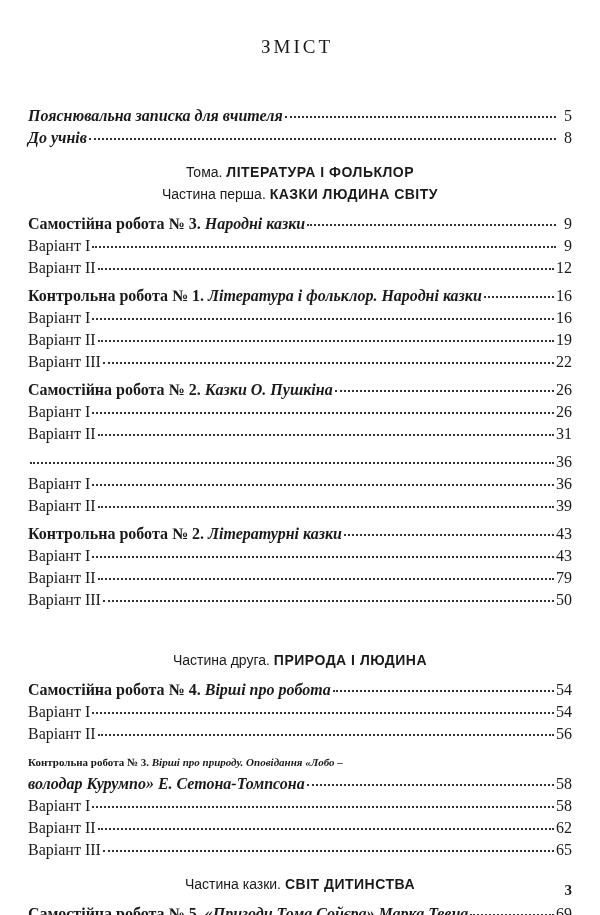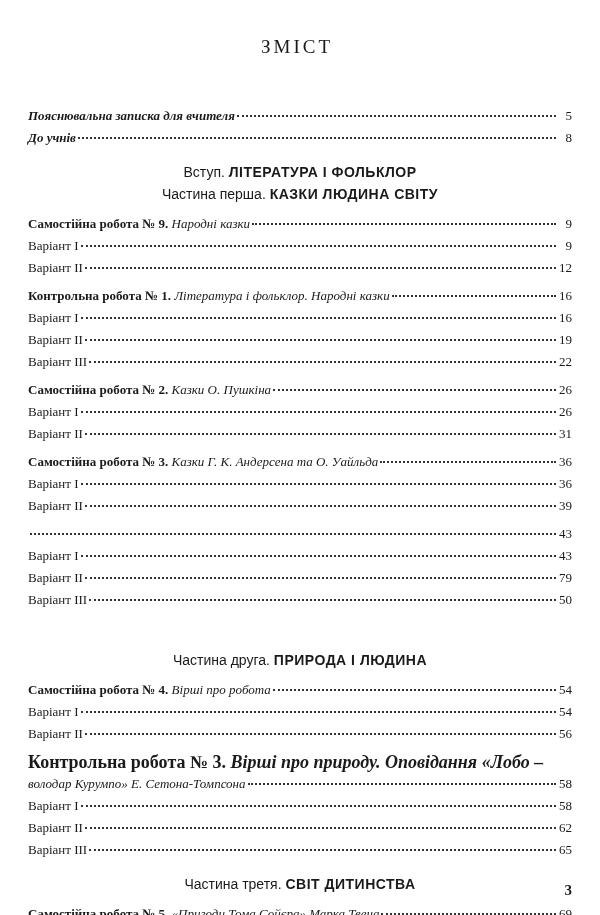--- a/index.html
+++ b/index.html
@@ -9,37 +9,37 @@
       font-family: "DejaVu Serif", "Liberation Serif", serif;
     }
     .page-title {
       position: absolute; top: 36px; left: 0; width: 594px;
       text-align: center; font-size: 19px; letter-spacing: 3px;
       font-family: "Liberation Serif", serif; font-weight: normal;
     }
     .toc { position: absolute; left: 28px; width: 544px; }
     .row {
       display: flex; align-items: baseline; height: 22px;
-      font-size: 13px; line-height: 22px;
+      font-size: 16px; line-height: 22px;
       font-family: "Liberation Serif", serif;
       white-space: nowrap;
     }
     .row .label { flex: 0 0 auto; }
     .row .label .b { font-weight: bold; }
     .row .label .i { font-style: italic; font-weight: bold; }
     .row .label .it { font-style: italic; }
     .row .dots {
       flex: 1 1 auto; overflow: hidden; margin: 0 2px;
       border-bottom: 2px dotted #333; height: 0; position: relative; top: -3px;
     }
     .row .page { flex: 0 0 auto; text-align: right; min-width: 14px; }
     .row.head .label { font-weight: bold; }
-    .row.head .label .it { font-weight: normal; font-style: italic; }
+    .row.head .label .it { font-weight: bold; font-style: italic; }
     .wrap-first {
-      font-size: 18px; line-height: 22px; height: 22px;
+      font-size: 11px; line-height: 22px; height: 22px;
       font-family: "Liberation Serif", serif; white-space: nowrap;
     }
     .section {
       text-align: center; font-family: "Liberation Sans", sans-serif;
       font-size: 14px; line-height: 22px;
     }
     .section .caps { font-weight: bold; letter-spacing: 0.5px; }
     .page-number {
       position: absolute; right: 28px; top: 882px;
       font-family: "Liberation Serif", serif; font-weight: bold; font-size: 15px;
@@ -59,26 +59,26 @@
       </div>
       <div class="row">
         <span class="label"><span class="i">До учнів</span></span>
         <span class="dots"></span>
         <span class="page">8</span>
       </div>
     </div>
   <div id="sections">
       <div style="margin-top: 12px;">
         <div style="margin-bottom: 8px;">
-          <div class="section"><span>Вступ.</span> <span class="caps">ЛІТЕРАТУРА І ФОЛЬКЛОР</span></div>
+          <div class="section"><span>Тома.</span> <span class="caps">ЛІТЕРАТУРА І ФОЛЬКЛОР</span></div>
           <div class="section"><span>Частина перша.</span> <span class="caps">КАЗКИ ЛЮДИНА СВІТУ</span></div>
         </div>
         <div>
           <div class="row head">
-            <span class="label"><span class="b">Самостійна робота № 9.</span> <span class="it">Народні казки</span></span>
+            <span class="label"><span class="b">Самостійна робота № 3.</span> <span class="it">Народні казки</span></span>
             <span class="dots"></span>
             <span class="page">9</span>
           </div>
           <div class="row">
             <span class="label"><span>Варіант I</span></span>
             <span class="dots"></span>
             <span class="page">9</span>
           </div>
           <div class="row">
             <span class="label"><span>Варіант II</span></span>
@@ -120,37 +120,37 @@
             <span class="page">26</span>
           </div>
           <div class="row">
             <span class="label"><span>Варіант II</span></span>
             <span class="dots"></span>
             <span class="page">31</span>
           </div>
         </div>
         <div style="margin-top: 6px;">
           <div class="row head">
-            <span class="label"><span class="b">Самостійна робота № 3.</span> <span class="it">Казки Г. К. Андерсена та О. Уайльда</span></span>
             <span class="dots"></span>
             <span class="page">36</span>
           </div>
           <div class="row">
             <span class="label"><span>Варіант I</span></span>
             <span class="dots"></span>
             <span class="page">36</span>
           </div>
           <div class="row">
             <span class="label"><span>Варіант II</span></span>
             <span class="dots"></span>
             <span class="page">39</span>
           </div>
         </div>
         <div style="margin-top: 6px;">
           <div class="row head">
+            <span class="label"><span class="b">Контрольна робота № 2.</span> <span class="it">Літературні казки</span></span>
             <span class="dots"></span>
             <span class="page">43</span>
           </div>
           <div class="row">
             <span class="label"><span>Варіант I</span></span>
             <span class="dots"></span>
             <span class="page">43</span>
           </div>
           <div class="row">
             <span class="label"><span>Варіант II</span></span>
@@ -204,21 +204,21 @@
           </div>
           <div class="row">
             <span class="label"><span>Варіант III</span></span>
             <span class="dots"></span>
             <span class="page">65</span>
           </div>
         </div>
       </div>
       <div style="margin-top: 12px;">
         <div style="margin-bottom: 8px;">
-          <div class="section"><span>Частина третя.</span> <span class="caps">СВІТ ДИТИНСТВА</span></div>
+          <div class="section"><span>Частина казки.</span> <span class="caps">СВІТ ДИТИНСТВА</span></div>
         </div>
         <div>
           <div class="row head">
             <span class="label"><span class="b">Самостійна робота № 5.</span> <span class="it">«Пригоди Тома Сойєра» Марка Твена</span></span>
             <span class="dots"></span>
             <span class="page">69</span>
           </div>
           <div class="row">
             <span class="label"><span>Варіант I</span></span>
             <span class="dots"></span>

